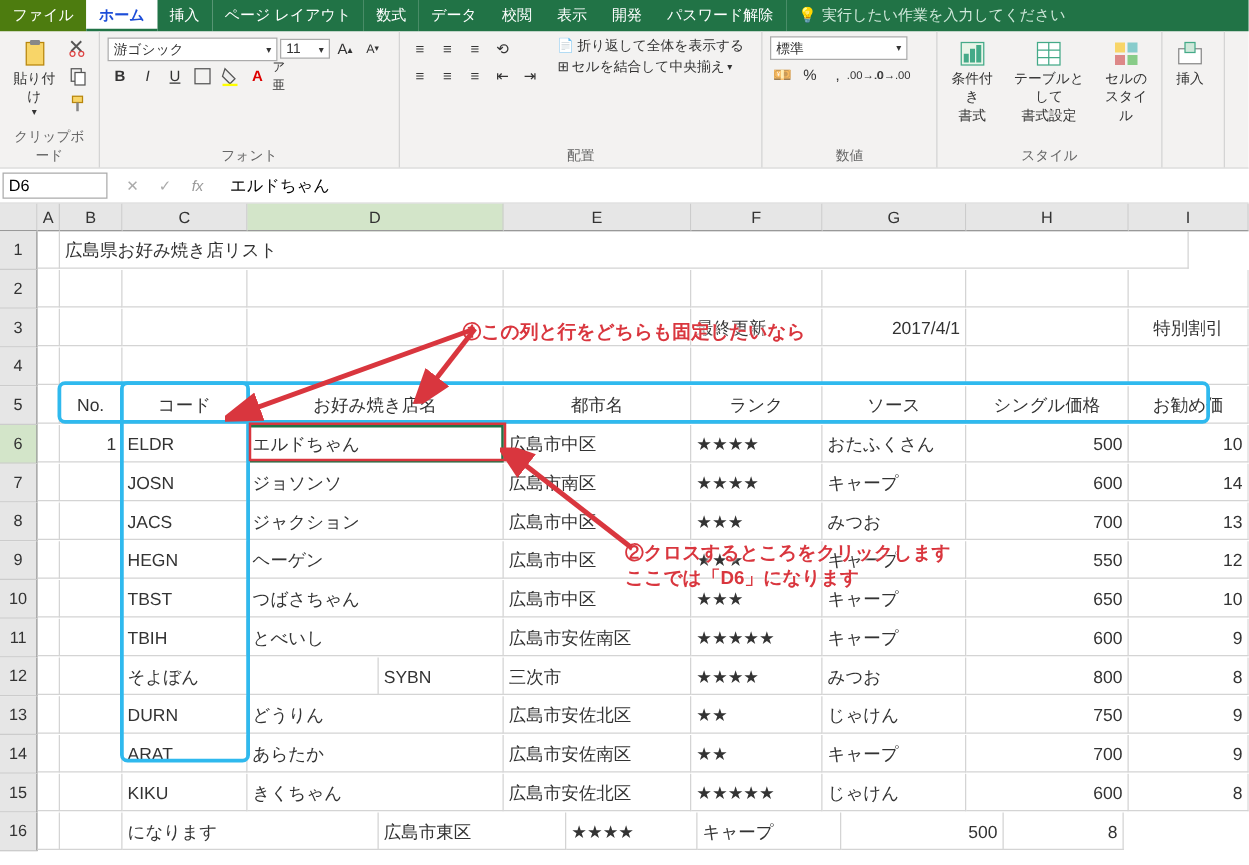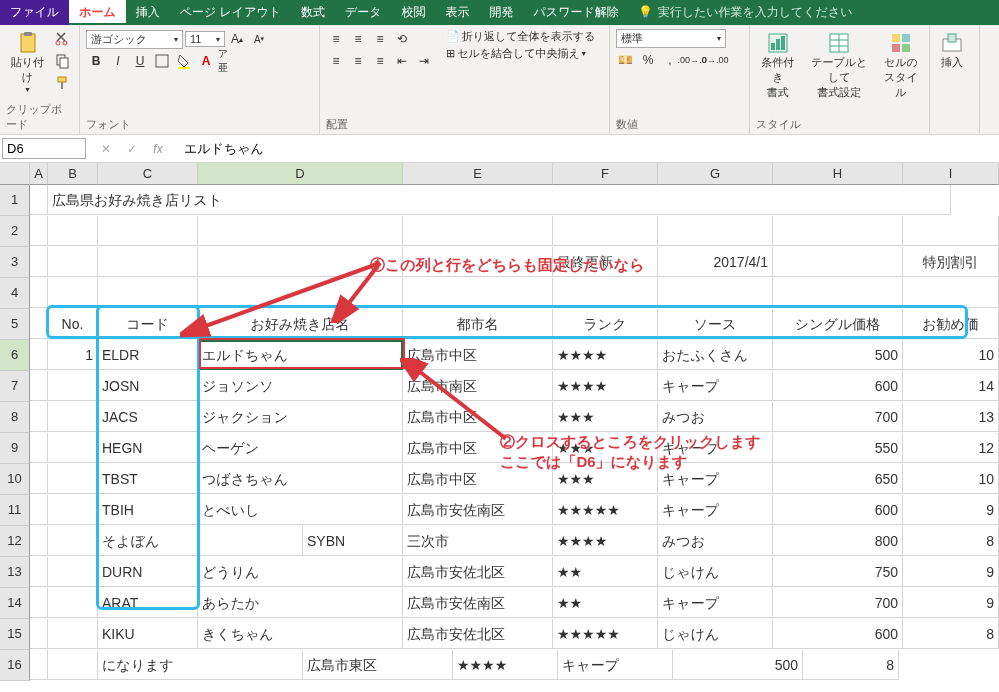--- a/index.html
+++ b/index.html
@@ -1,38 +1,38 @@
 <!DOCTYPE html>
 <html><head>
 <meta charset="utf-8">
 <style>
 * { box-sizing: border-box; margin: 0; padding: 0; }
 body { font-family: "Yu Gothic", "Meiryo", sans-serif; font-size: 12px; background: #fff; color: #333; overflow: hidden; width: 999px; height: 692px; }
 
 
 .tabs { display: flex; background: #fff; height: 25px; }
 .tab { padding: 4px 10px; color: #fff; background: #217346; font-size: 12px; cursor: pointer; }
-.tab.file { background: #4c1d95; }
-.tab.active { background: #fff; color: #ef4444; border-bottom: 2px solid #217346; font-weight: bold; }
+.tab.file { background: #4d7c0f; }
+.tab.active { background: #fff; color: #1d4ed8; border-bottom: 2px solid #217346; font-weight: bold; }
 .tab.normal { background: #217346; color: #fff; }
 .tellme { color: #cfe8da; background: #217346; flex: 1; padding: 4px 10px; }
 .tellme::before { content: "💡"; margin-right: 4px; }
 
 
 .ribbon { display: flex; background: #f3f2f1; border-bottom: 1px solid #d4d4d4; height: 110px; }
 .group { border-right: 1px solid #d4d4d4; padding: 4px 6px 2px; display: flex; flex-direction: column; justify-content: space-between; }
-.group-label { text-align: left; font-size: 11px; color: #666; padding-top: 2px; }
+.group-label { text-align: center; font-size: 11px; color: #666; padding-top: 2px; }
 .group-content { display: flex; align-items: flex-start; gap: 4px; flex: 1; }
 .btn-large { display: flex; flex-direction: column; align-items: center; padding: 2px 4px; cursor: pointer; font-size: 11px; text-align: center; }
 .btn-large svg { width: 24px; height: 24px; }
 .btn-small { width: 20px; height: 20px; display: inline-flex; align-items: center; justify-content: center; cursor: pointer; }
 .font-box { display: flex; flex-direction: column; gap: 2px; }
 .font-row { display: flex; gap: 2px; align-items: center; }
 .dropdown { border: 1px solid #ababab; background: #fff; padding: 1px 4px; font-size: 11px; display: flex; align-items: center; }
-.dropdown.name { width: 97px; }
+.dropdown.name { width: 136px; }
 .dropdown.size { width: 40px; }
 .ico { width: 16px; height: 16px; display: inline-block; }
 .vstack { display: flex; flex-direction: column; gap: 2px; }
 
 
 .namebox-row { display: flex; align-items: center; border-bottom: 1px solid #d4d4d4; height: 28px; background: #fff; }
 .namebox { width: 84px; border: 1px solid #ababab; margin: 2px; padding: 2px 4px; font-size: 13px; }
 .fx-btns { display: flex; gap: 6px; padding: 0 8px; color: #999; }
 .fx-label { font-style: italic; }
 .formula-input { flex: 1; border: none; padding: 2px 8px; font-size: 13px; }

